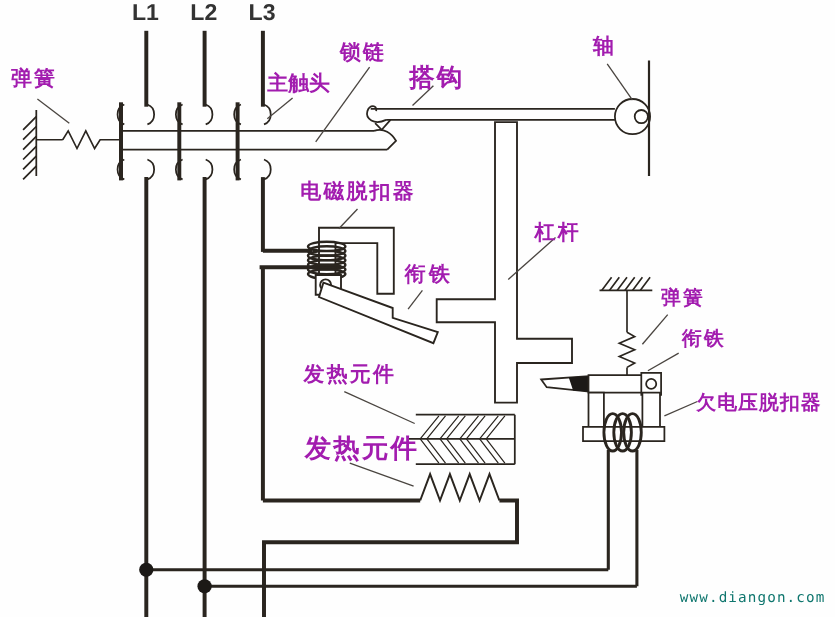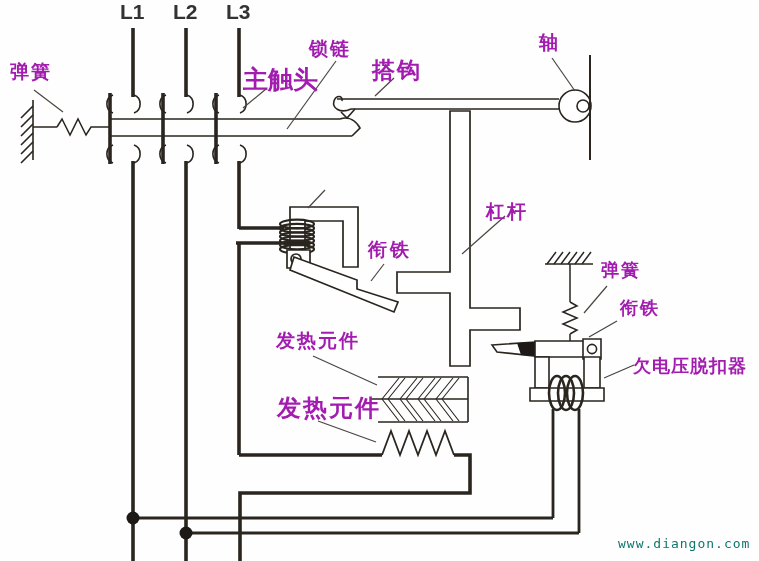--- a/index.html
+++ b/index.html
@@ -155,24 +155,25 @@
       <path d="M634,365 L604,378"></path>
     </g>
   </g>
 </svg>
 
 <div class="term" style="left:120px;top:1px;">L1</div>
 <div class="term" style="left:173px;top:1px;">L2</div>
 <div class="term" style="left:226px;top:1px;">L3</div>
 
 <div class="lbl" style="left:10px;top:62px;font-size:19px;letter-spacing:2px;">弹簧</div>
-<div class="lbl" style="left:243px;top:67px;font-size:25px;">主触头</div>
+<div class="lbl" style="left:243px;top:67px;font-size:19px;">主触头</div>
 <div class="lbl" style="left:309px;top:39px;font-size:19px;letter-spacing:2px;">锁链</div>
 <div class="lbl" style="left:372px;top:59px;font-size:23px;letter-spacing:2px;">搭钩</div>
 <div class="lbl" style="left:539px;top:33px;font-size:19px;">轴</div>
+<div class="lbl" style="left:273px;top:165px;font-size:19px;letter-spacing:2px;">电磁脱扣器</div>
 <div class="lbl" style="left:486px;top:202px;font-size:19px;letter-spacing:2px;">杠杆</div>
 <div class="lbl" style="left:368px;top:240px;font-size:19px;letter-spacing:3px;">衔铁</div>
 <div class="lbl" style="left:276px;top:331px;font-size:19px;letter-spacing:2px;">发热元件</div>
 <div class="lbl" style="left:277px;top:396px;font-size:24px;letter-spacing:2px;">发热元件</div>
 <div class="lbl" style="left:601px;top:261px;font-size:18px;letter-spacing:2px;">弹簧</div>
 <div class="lbl" style="left:620px;top:299px;font-size:18px;letter-spacing:2px;">衔铁</div>
 <div class="lbl" style="left:633px;top:357px;font-size:18px;letter-spacing:1px;">欠电压脱扣器</div>
 
 <div class="wm" style="left:618px;top:537px;">www.diangon.com</div>
 

